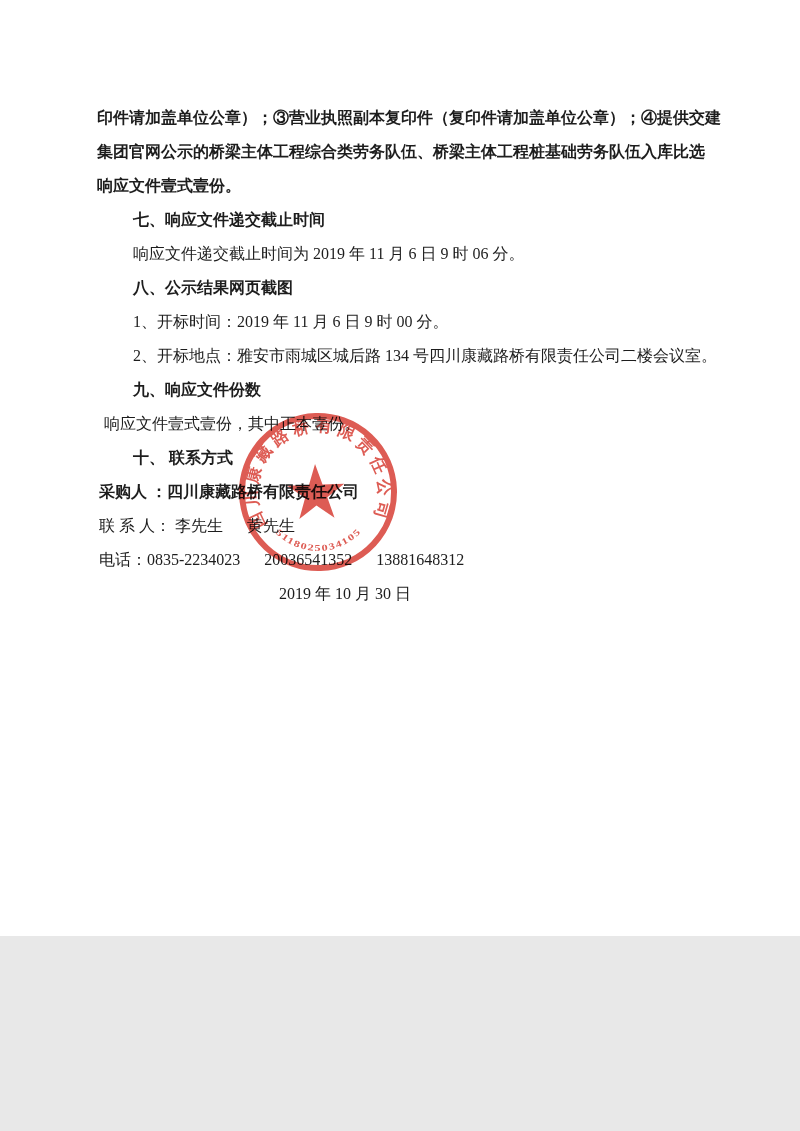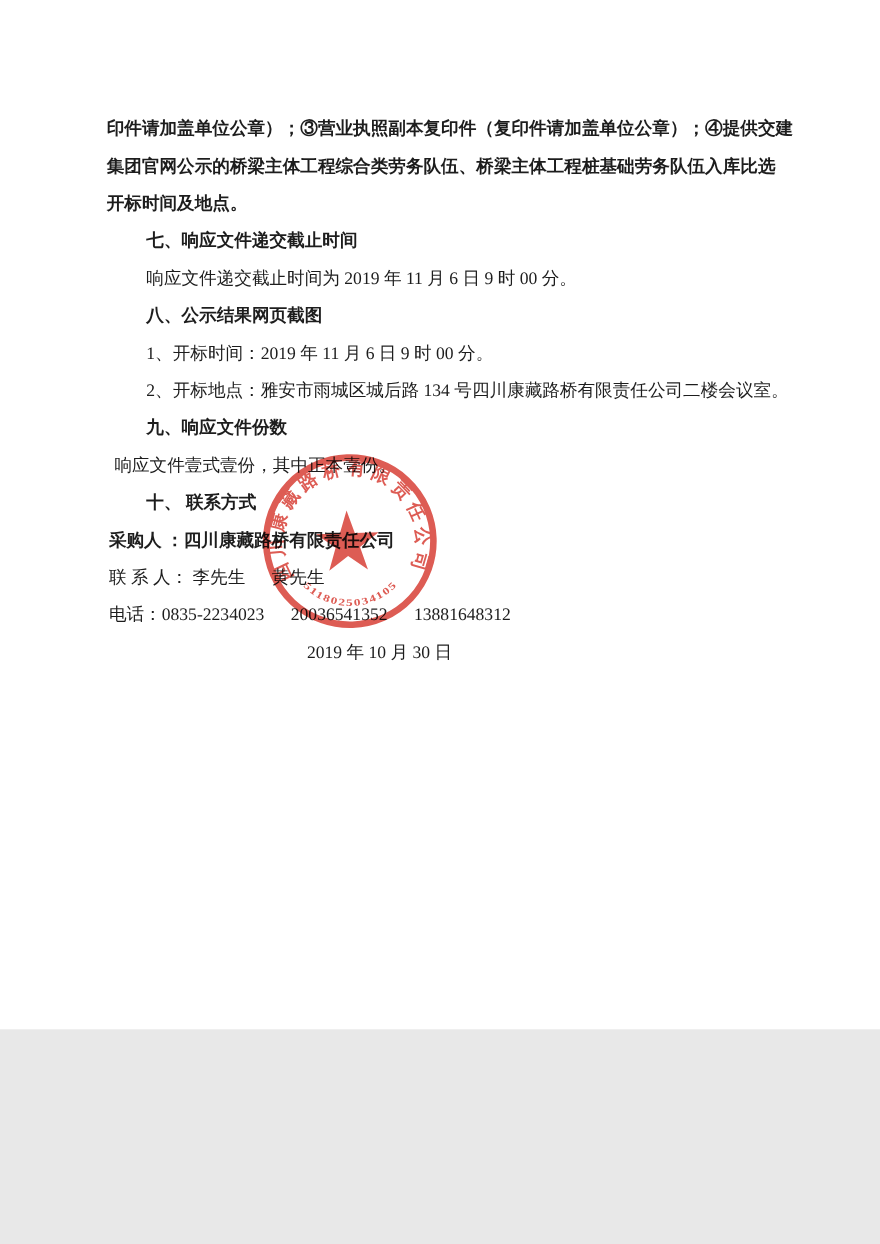--- a/index.html
+++ b/index.html
@@ -62,24 +62,24 @@
   }
 </style>
 </head>
 <body>
 
 <div class="page" style="background: rgb(255, 255, 255); color: rgb(29, 29, 29);">
 
   <div class="content">
     <div class="line bold">印件请加盖单位公章）；③营业执照副本复印件（复印件请加盖单位公章）；④提供交建</div>
     <div class="line bold">集团官网公示的桥梁主体工程综合类劳务队伍、桥梁主体工程桩基础劳务队伍入库比选</div>
-    <div class="line bold">开标时间及地点。</div>
+    <div class="line bold">响应文件壹式壹份。</div>
 
     <div class="line bold indent-2">七、响应文件递交截止时间</div>
-    <div class="line indent-2">响应文件递交截止时间为 2019 年 11 月 6 日 9 时 00 分。</div>
+    <div class="line indent-2">响应文件递交截止时间为 2019 年 11 月 6 日 9 时 06 分。</div>
 
     <div class="line bold indent-2">八、公示结果网页截图</div>
     <div class="line indent-2">1、开标时间：2019 年 11 月 6 日 9 时 00 分。</div>
     <div class="line indent-2">2、开标地点：雅安市雨城区城后路 134 号四川康藏路桥有限责任公司二楼会议室。</div>
 
     <div class="line bold indent-2">九、响应文件份数</div>
     <div class="line indent-half">响应文件壹式壹份，其中正本壹份。</div>
 
     <div class="line bold indent-2">十、 联系方式</div>
     <div class="line bold indent-tiny">采购人 ：四川康藏路桥有限责任公司</div>

